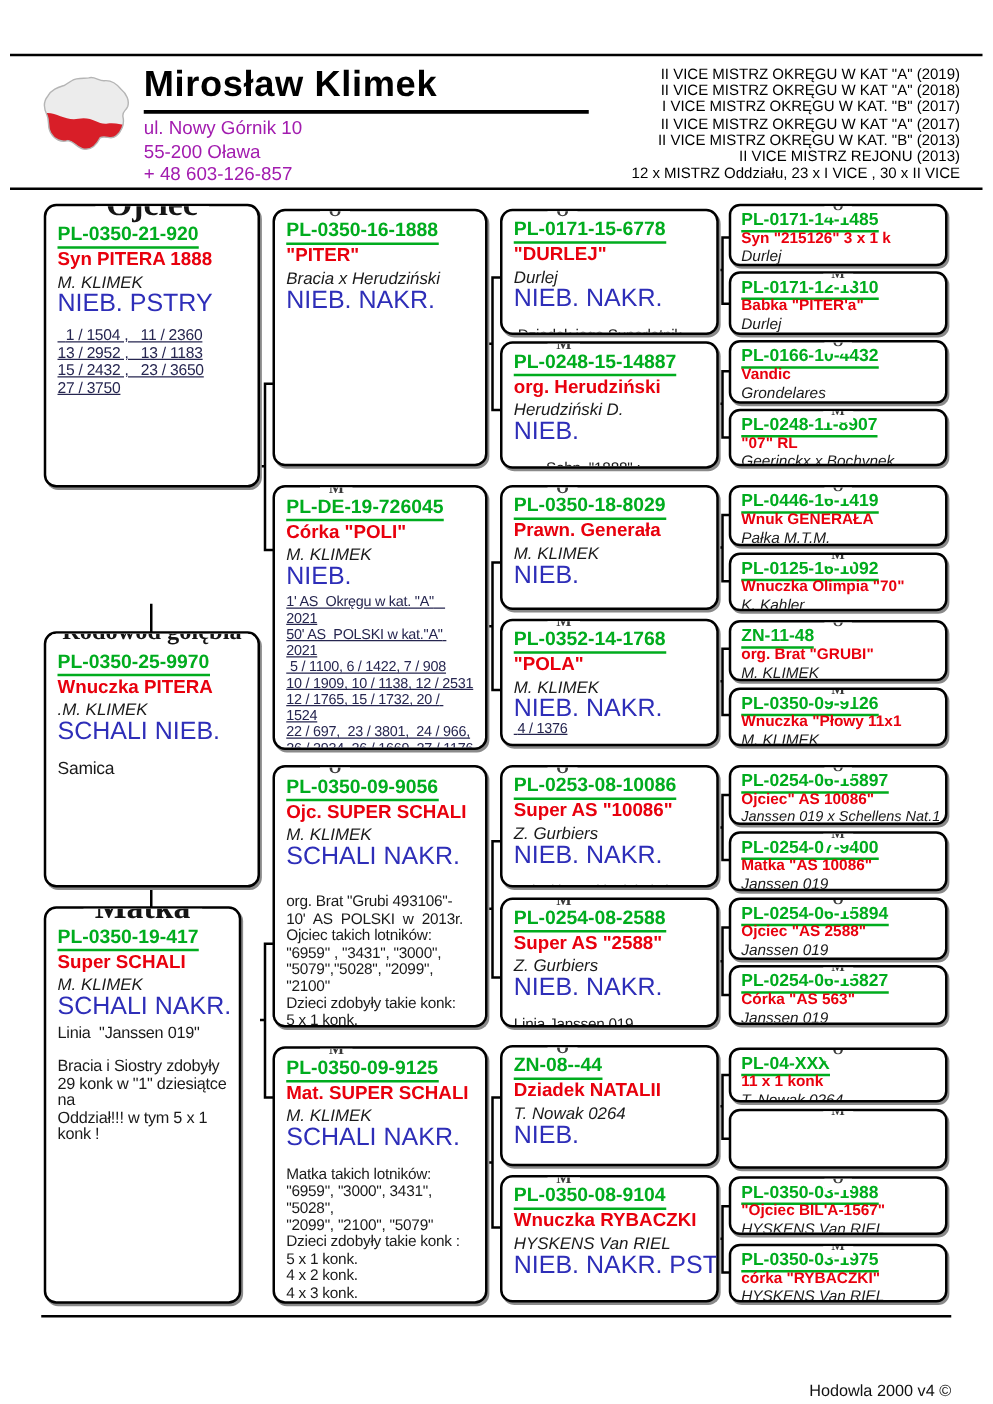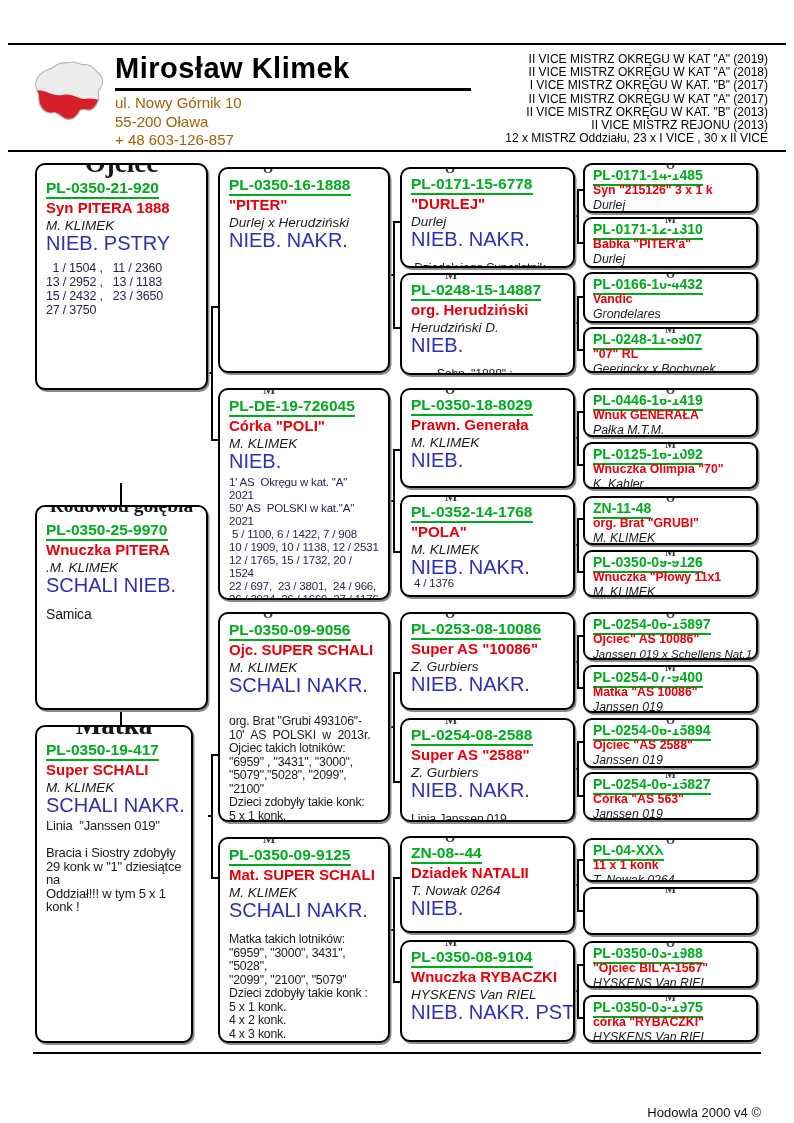--- a/index.html
+++ b/index.html
@@ -2,21 +2,21 @@
 <html style="--ring: #00AC1E; --name: #E8000D; --colorline: #2E2EB8; --results: #262650; --flag_red: #D81E28;"><head>
 <meta charset="utf-8">
 <style>
   html,body{margin:0;padding:0;background:#fff;}
   .page{position:relative;width:794px;height:1123px;background:#fff;overflow:hidden;
         font-family:"Liberation Sans", sans-serif;color:#000;}
   .rule{position:absolute;background:#000;height:2px;}
   
   .owner-name-h1{position:absolute;left:115px;top:52px;width:356px;font-size:29px;font-weight:bold;
         border-bottom:3px solid #000;padding-bottom:3px;letter-spacing:.5px;}
-  .addr{position:absolute;left:115px;top:94px;font-size:15px;line-height:18.5px;color:#a16207;}
+  .addr{position:absolute;left:115px;top:94px;font-size:15px;line-height:18.5px;color:#a21caf;}
   .ach{position:absolute;right:26px;top:53px;width:470px;text-align:right;font-size:12px;
        line-height:13.2px;color:#000;}
   .mapwrap{position:absolute;left:33px;top:60px;width:76px;height:70px;}
   
   .box{position:absolute;background:#fff;border:2px solid #000;border-radius:10px;
        box-shadow:1.5px 2px 0 #8a8a8a;padding:6px 9px;box-sizing:border-box;overflow:hidden;}
   .g1{padding-top:13px;}
   .g3{padding-top:5px;}
   .g4{padding:2px 8px 0 8px;border-radius:9px;}
   .tag{position:absolute;top:-9px;left:36px;background:#fff;padding:0 7px;
@@ -25,21 +25,21 @@
   .title{position:absolute;top:-17px;left:50%;transform:translateX(-50%);background:#fff;
        padding:0 9px;font-family:"Liberation Serif",serif;font-weight:bold;font-size:27px;
        line-height:30px;color:#151515;white-space:nowrap;}
   .title.small{font-size:19.5px;top:-13px;line-height:24px;}
   .ring{font-size:15.5px;font-weight:bold;line-height:20px;color:var(--ring,#00AC1E);white-space:nowrap;}
   .ring span{border-bottom:2px solid var(--ring,#00AC1E);padding-bottom:1px;}
   .pname{font-size:15px;font-weight:bold;line-height:19px;color:var(--name,#E8000D);white-space:nowrap;}
   .powner{font-size:13.5px;font-style:italic;line-height:18px;color:#1a1a1a;white-space:nowrap;}
   .pcolor{font-size:20px;line-height:17px;color:var(--colorline,#2E2EB8);white-space:nowrap;}
   .results{margin-top:6px;font-size:11.5px;line-height:13px;letter-spacing:-0.2px;
-       color:var(--results,#262650);white-space:pre-wrap;}
+       color:var(--results,#262650);white-space:pre-wrap;text-decoration:underline;}
   .g1 .results{font-size:12.5px;line-height:14px;margin-top:9px;}
   .note{margin-top:14px;font-size:12.3px;line-height:13.5px;letter-spacing:-0.2px;
        color:#1a1a1a;white-space:pre-wrap;}
   .note.gap{margin-top:21px;}
   .g4 .ring{font-size:14px;line-height:16px;}
   .g4 .pname{font-size:12.3px;line-height:14.5px;}
   .g4 .powner{font-size:12.3px;line-height:14px;}
   .conn{position:absolute;left:0;top:0;pointer-events:none;}
   .footer{position:absolute;right:33px;top:1105px;font-size:13px;color:#111;}
 </style>
@@ -121,21 +121,21 @@
 
 Bracia i Siostry zdobyły
 29 konk w "1" dziesiątce na
 Oddział!!! w tym 5 x 1 konk !</div>
   </div>
 
   <div class="box" style="left:218px;top:167px;width:172px;height:206px">
     <span class="tag">O</span>
     <div class="ring"><span>PL-0350-16-1888</span></div>
     <div class="pname">"PITER"</div>
-    <div class="powner">Durlej x Herudziński</div>
+    <div class="powner">Bracia x Herudziński</div>
     <div class="pcolor">NIEB. NAKR.</div>
   </div>
   <div class="box" style="left:218px;top:388px;width:172px;height:212px">
     <span class="tag">M</span>
     <div class="ring"><span>PL-DE-19-726045</span></div>
     <div class="pname">Córka "POLI"</div>
     <div class="powner">M. KLIMEK</div>
     <div class="pcolor">NIEB.</div>
     <div class="results">1' AS  Okręgu w kat. "A"   2021
 50' AS  POLSKI w kat."A" 2021

